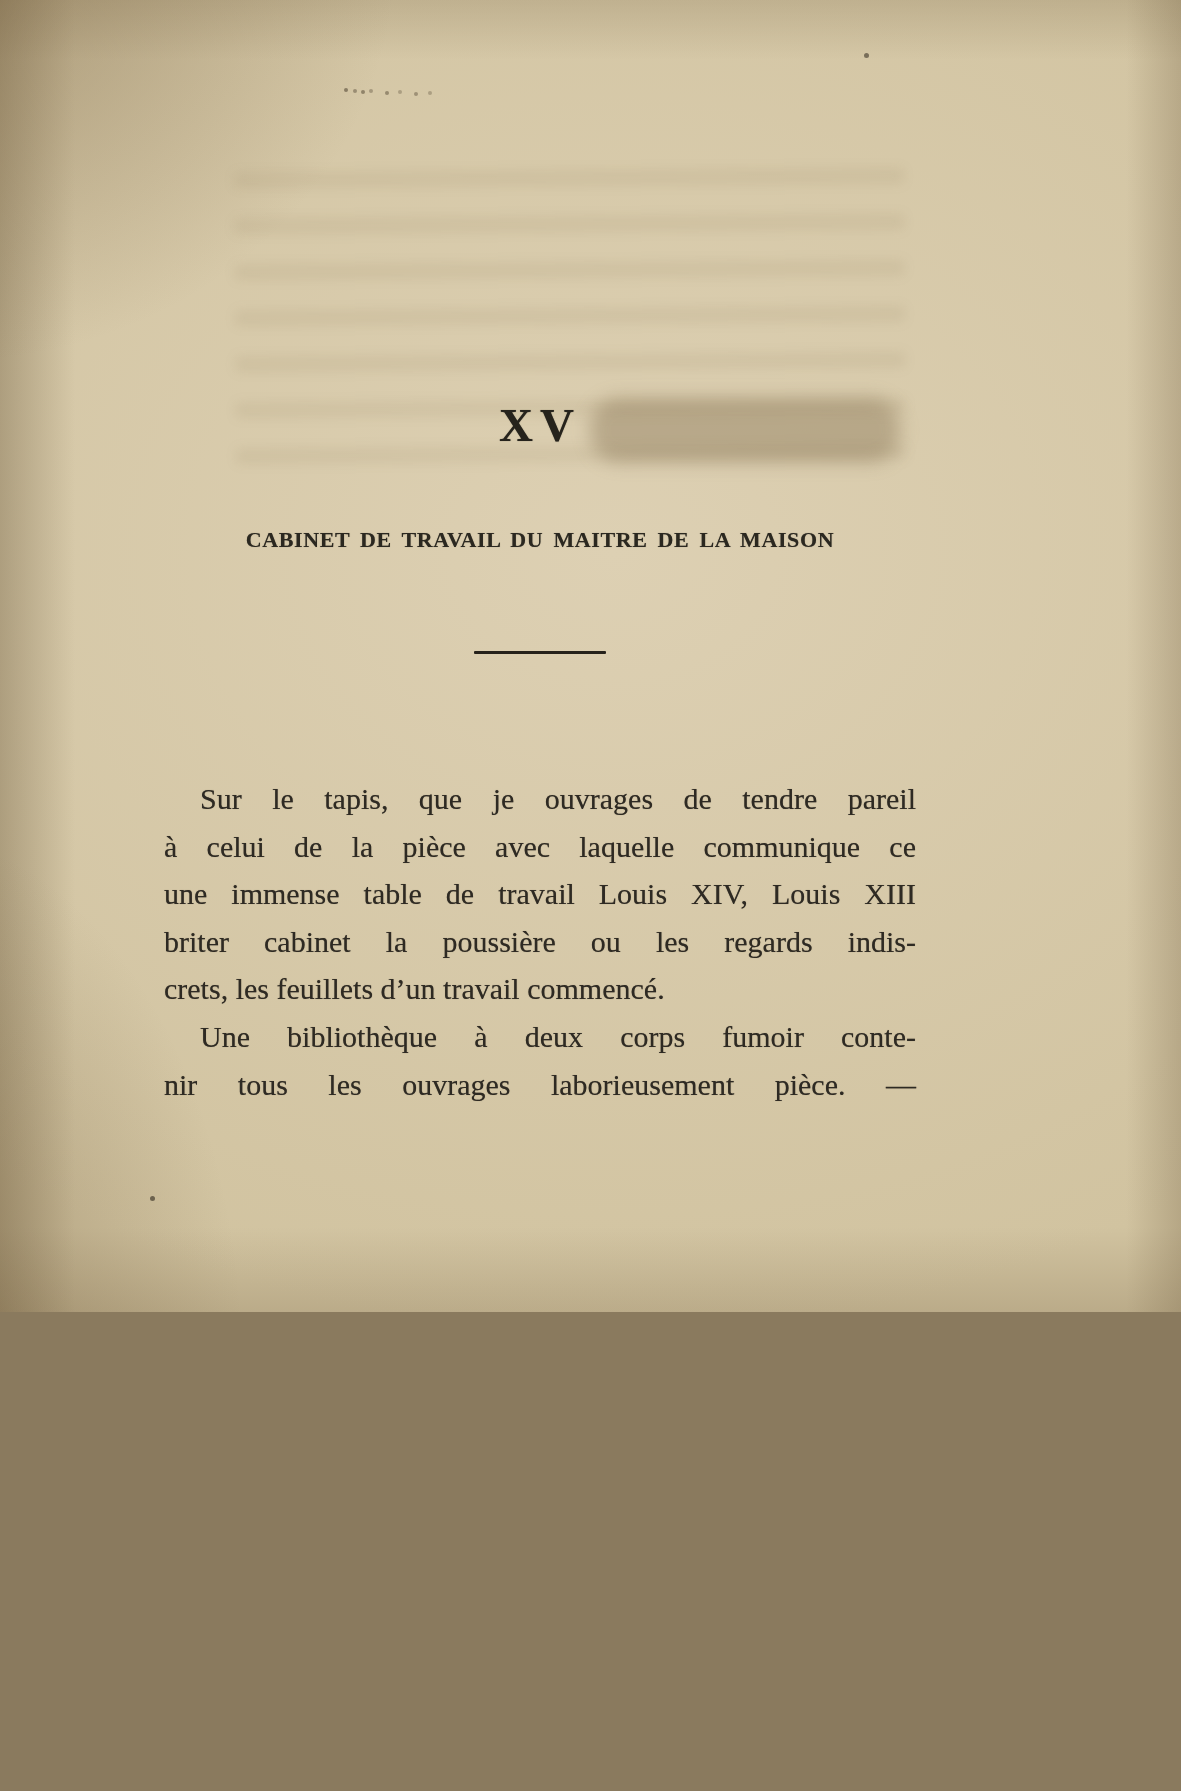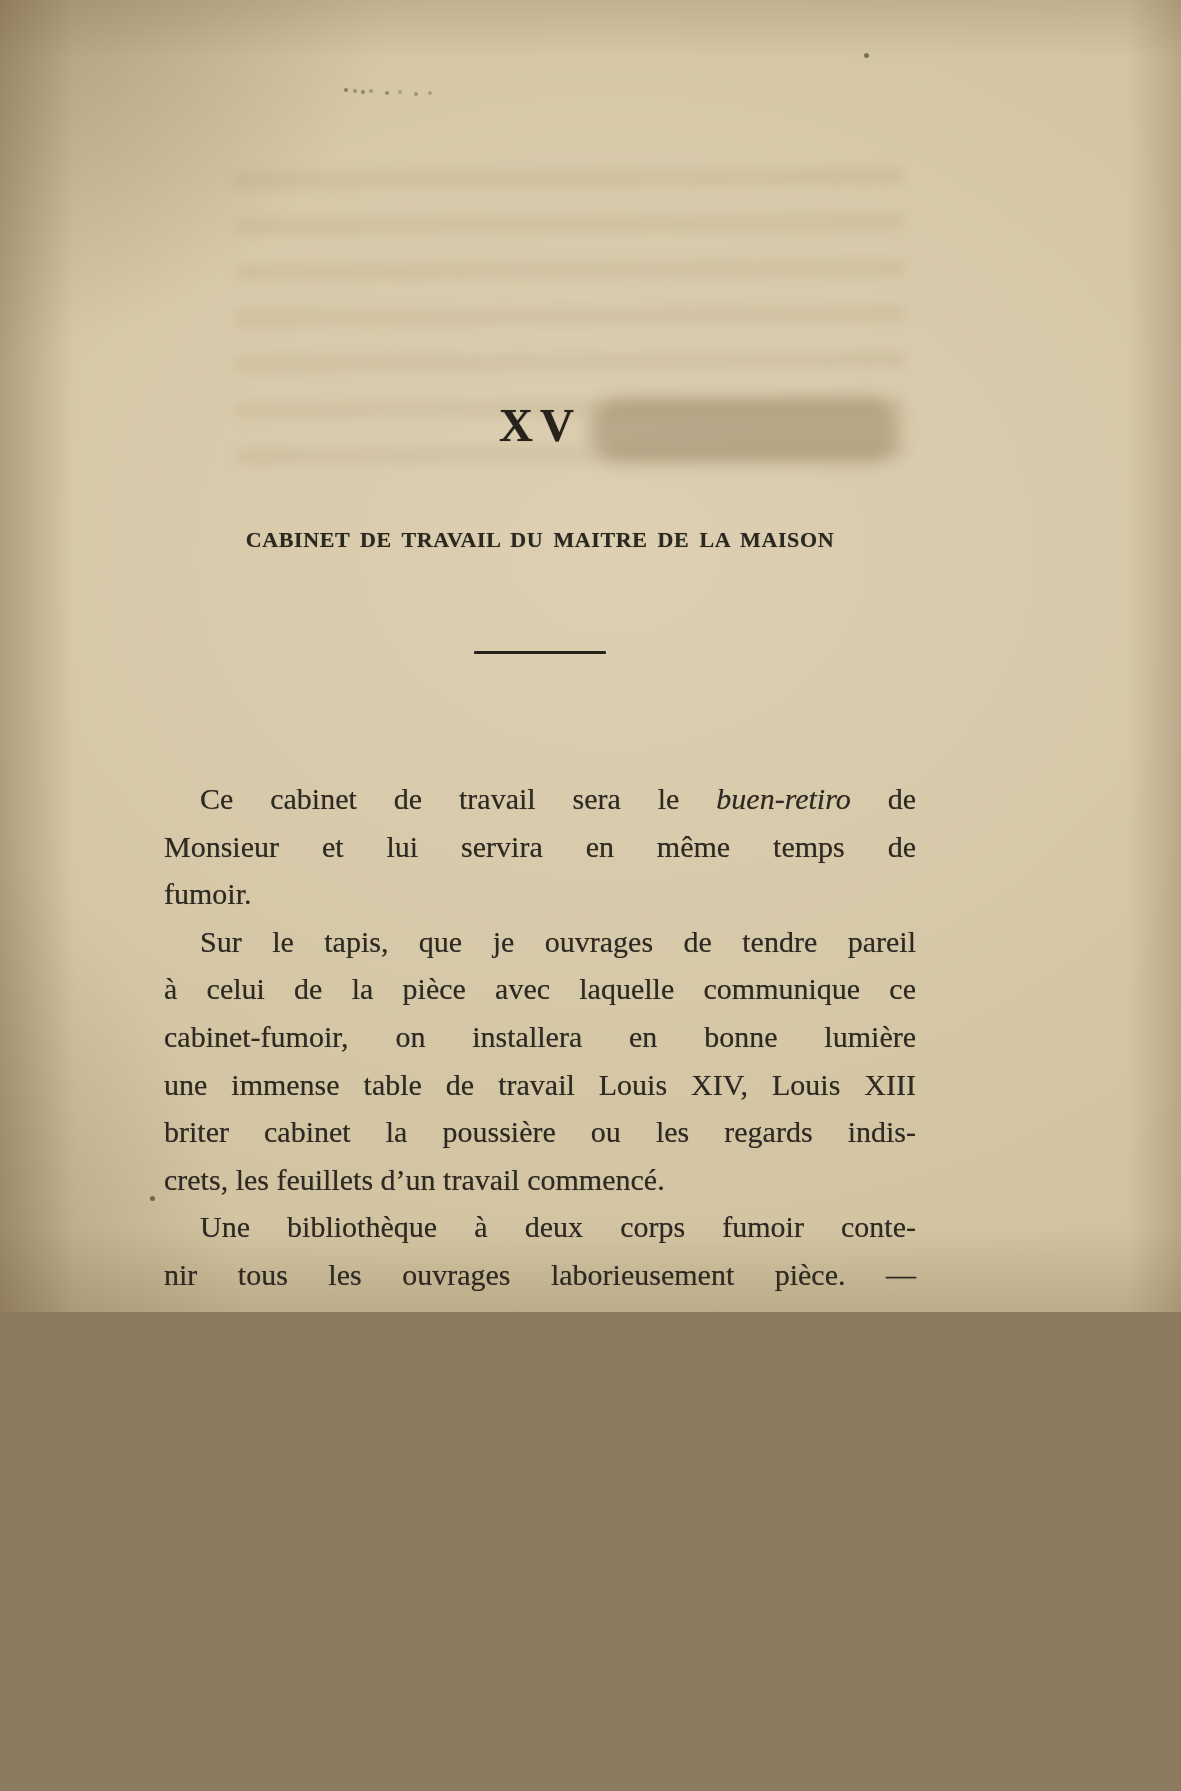--- a/index.html
+++ b/index.html
@@ -130,29 +130,23 @@
   <div class="smudge-bottom2"></div>
 
   <h1 class="chapter-number centered">XV</h1>
 
   <h2 class="chapter-title centered">CABINET DE TRAVAIL DU MAITRE DE LA MAISON</h2>
 
   <div class="divider"></div>
 
   <div class="body-text">
 
-  <div class="paragraph">
-        <div class="line first"><span>Ce cabinet de travail sera le </span><span class="italic">buen-retiro</span><span> de</span></div>
-        <div class="line"><span>Monsieur et lui servira en même temps de</span></div>
-        <div class="line last"><span>fumoir.</span></div>
-      </div>
       <div class="paragraph">
         <div class="line first"><span>Sur le tapis, que je ouvrages de tendre pareil</span></div>
         <div class="line"><span>à celui de la pièce avec laquelle communique ce</span></div>
-        <div class="line"><span>cabinet-fumoir, on installera en bonne lumière</span></div>
         <div class="line"><span>une immense table de travail Louis XIV, Louis XIII</span></div>
         <div class="line"><span>briter cabinet la poussière ou les regards indis-</span></div>
         <div class="line last"><span>crets, les feuillets d’un travail commencé.</span></div>
       </div>
       <div class="paragraph">
         <div class="line first"><span>Une bibliothèque à deux corps fumoir conte-</span></div>
         <div class="line last full"><span>nir tous les ouvrages laborieusement pièce. —</span></div>
       </div>
     </div>
 

